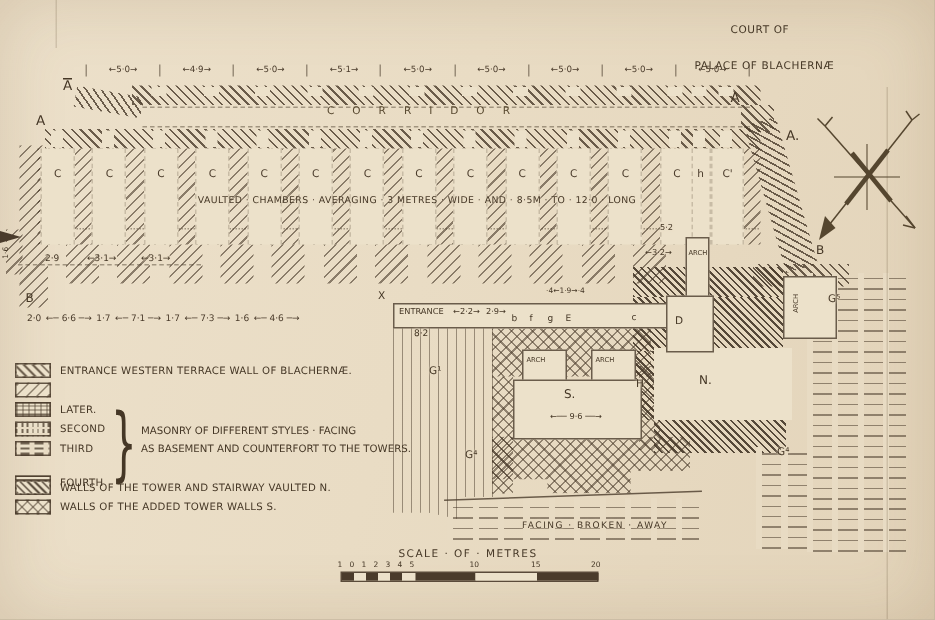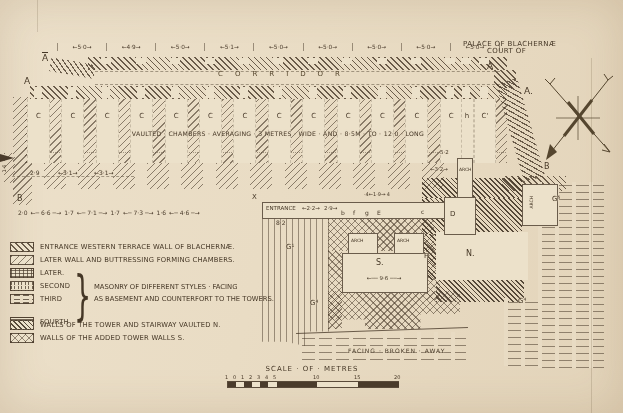--- a/index.html
+++ b/index.html
@@ -59,21 +59,21 @@
 </style>
 </head>
 <body>
 
 <div id="page">
 
   <div class="crease" style="left:37px;top:0;height:32px"></div>
   <div class="crease" style="left:591px;top:58px;height:355px"></div>
 
 
-  <span class="t" style="left:487px;top:48px;font-size:7px;letter-spacing:.4px">COURT OF</span>
+  <span class="t" style="left:487px;top:17px;font-size:7px;letter-spacing:.4px">COURT OF</span>
   <span class="t" style="left:463px;top:41px;font-size:7px;letter-spacing:.4px">PALACE OF BLACHERNÆ</span>
 
   <svg style="position:absolute;left:534px;top:72px;z-index:6" width="88" height="94" viewBox="0 0 88 94">
     <g stroke="#55462f" fill="none" stroke-width="1">
       <line x1="74" y1="8" x2="14" y2="84"></line>
       <line x1="16" y1="12" x2="76" y2="80"></line>
       <line x1="44" y1="24" x2="44" y2="68" stroke-width="0.7"></line>
       <line x1="22" y1="46" x2="66" y2="46" stroke-width="0.7"></line>
       <line x1="58" y1="28" x2="30" y2="64" stroke-width="3"></line>
       <line x1="34" y1="30" x2="60" y2="62" stroke-width="3"></line>
@@ -262,21 +262,20 @@
   <span class="t" style="left:450px;top:211px;font-size:7px;z-index:6">D</span>
 
   <div id="legend">
     <div id="legend-rows" style="position:absolute;inset:0">
         <div class="lrow" style="top: 0px;">
           <div class="sw p-hatchA"></div>
           <span class="llab">ENTRANCE WESTERN TERRACE WALL OF BLACHERNÆ.</span>
         </div>
         <div class="lrow" style="top: 13px;">
           <div class="sw p-hatchB"></div>
-          <span class="llab">LATER WALL AND BUTTRESSING FORMING CHAMBERS.</span>
         </div>
         <div class="lrow" style="top: 26px;">
           <div class="sw p-brick"></div>
           <span class="llab">LATER.</span>
         </div>
         <div class="lrow" style="top: 39px;">
           <div class="sw p-vdash"></div>
           <span class="llab">SECOND</span>
         </div>
         <div class="lrow" style="top: 52px; text-align: center;">

